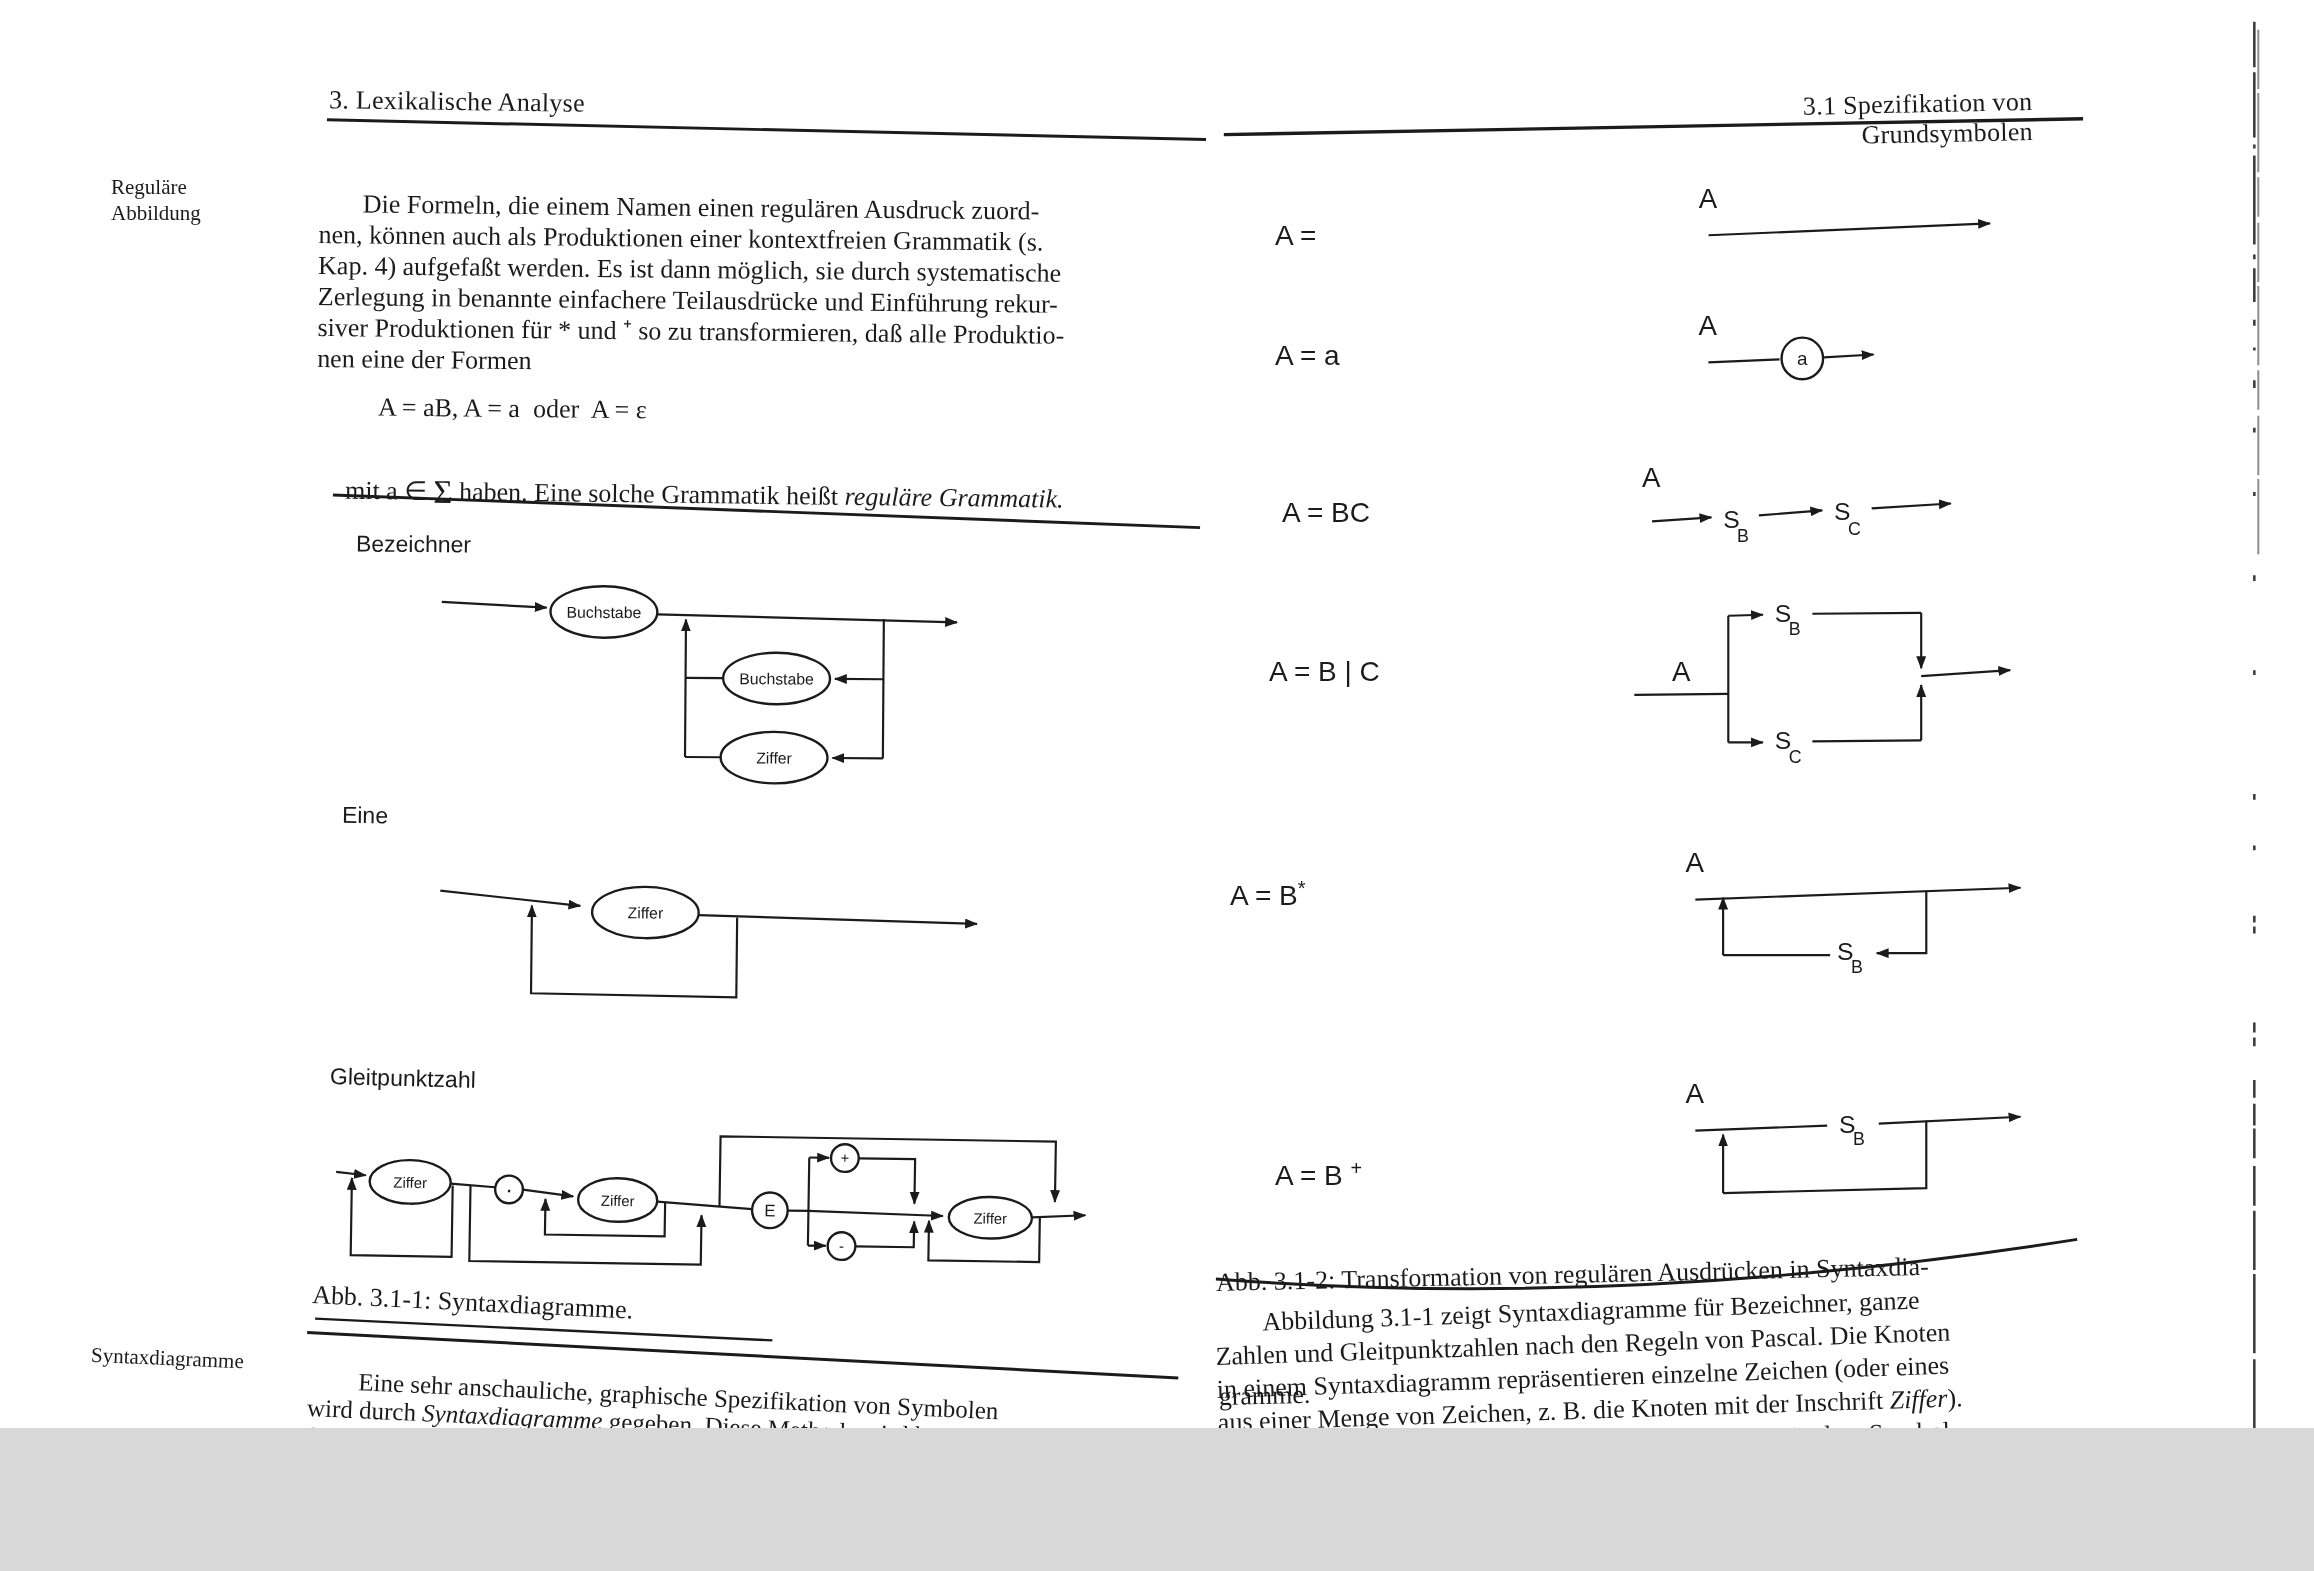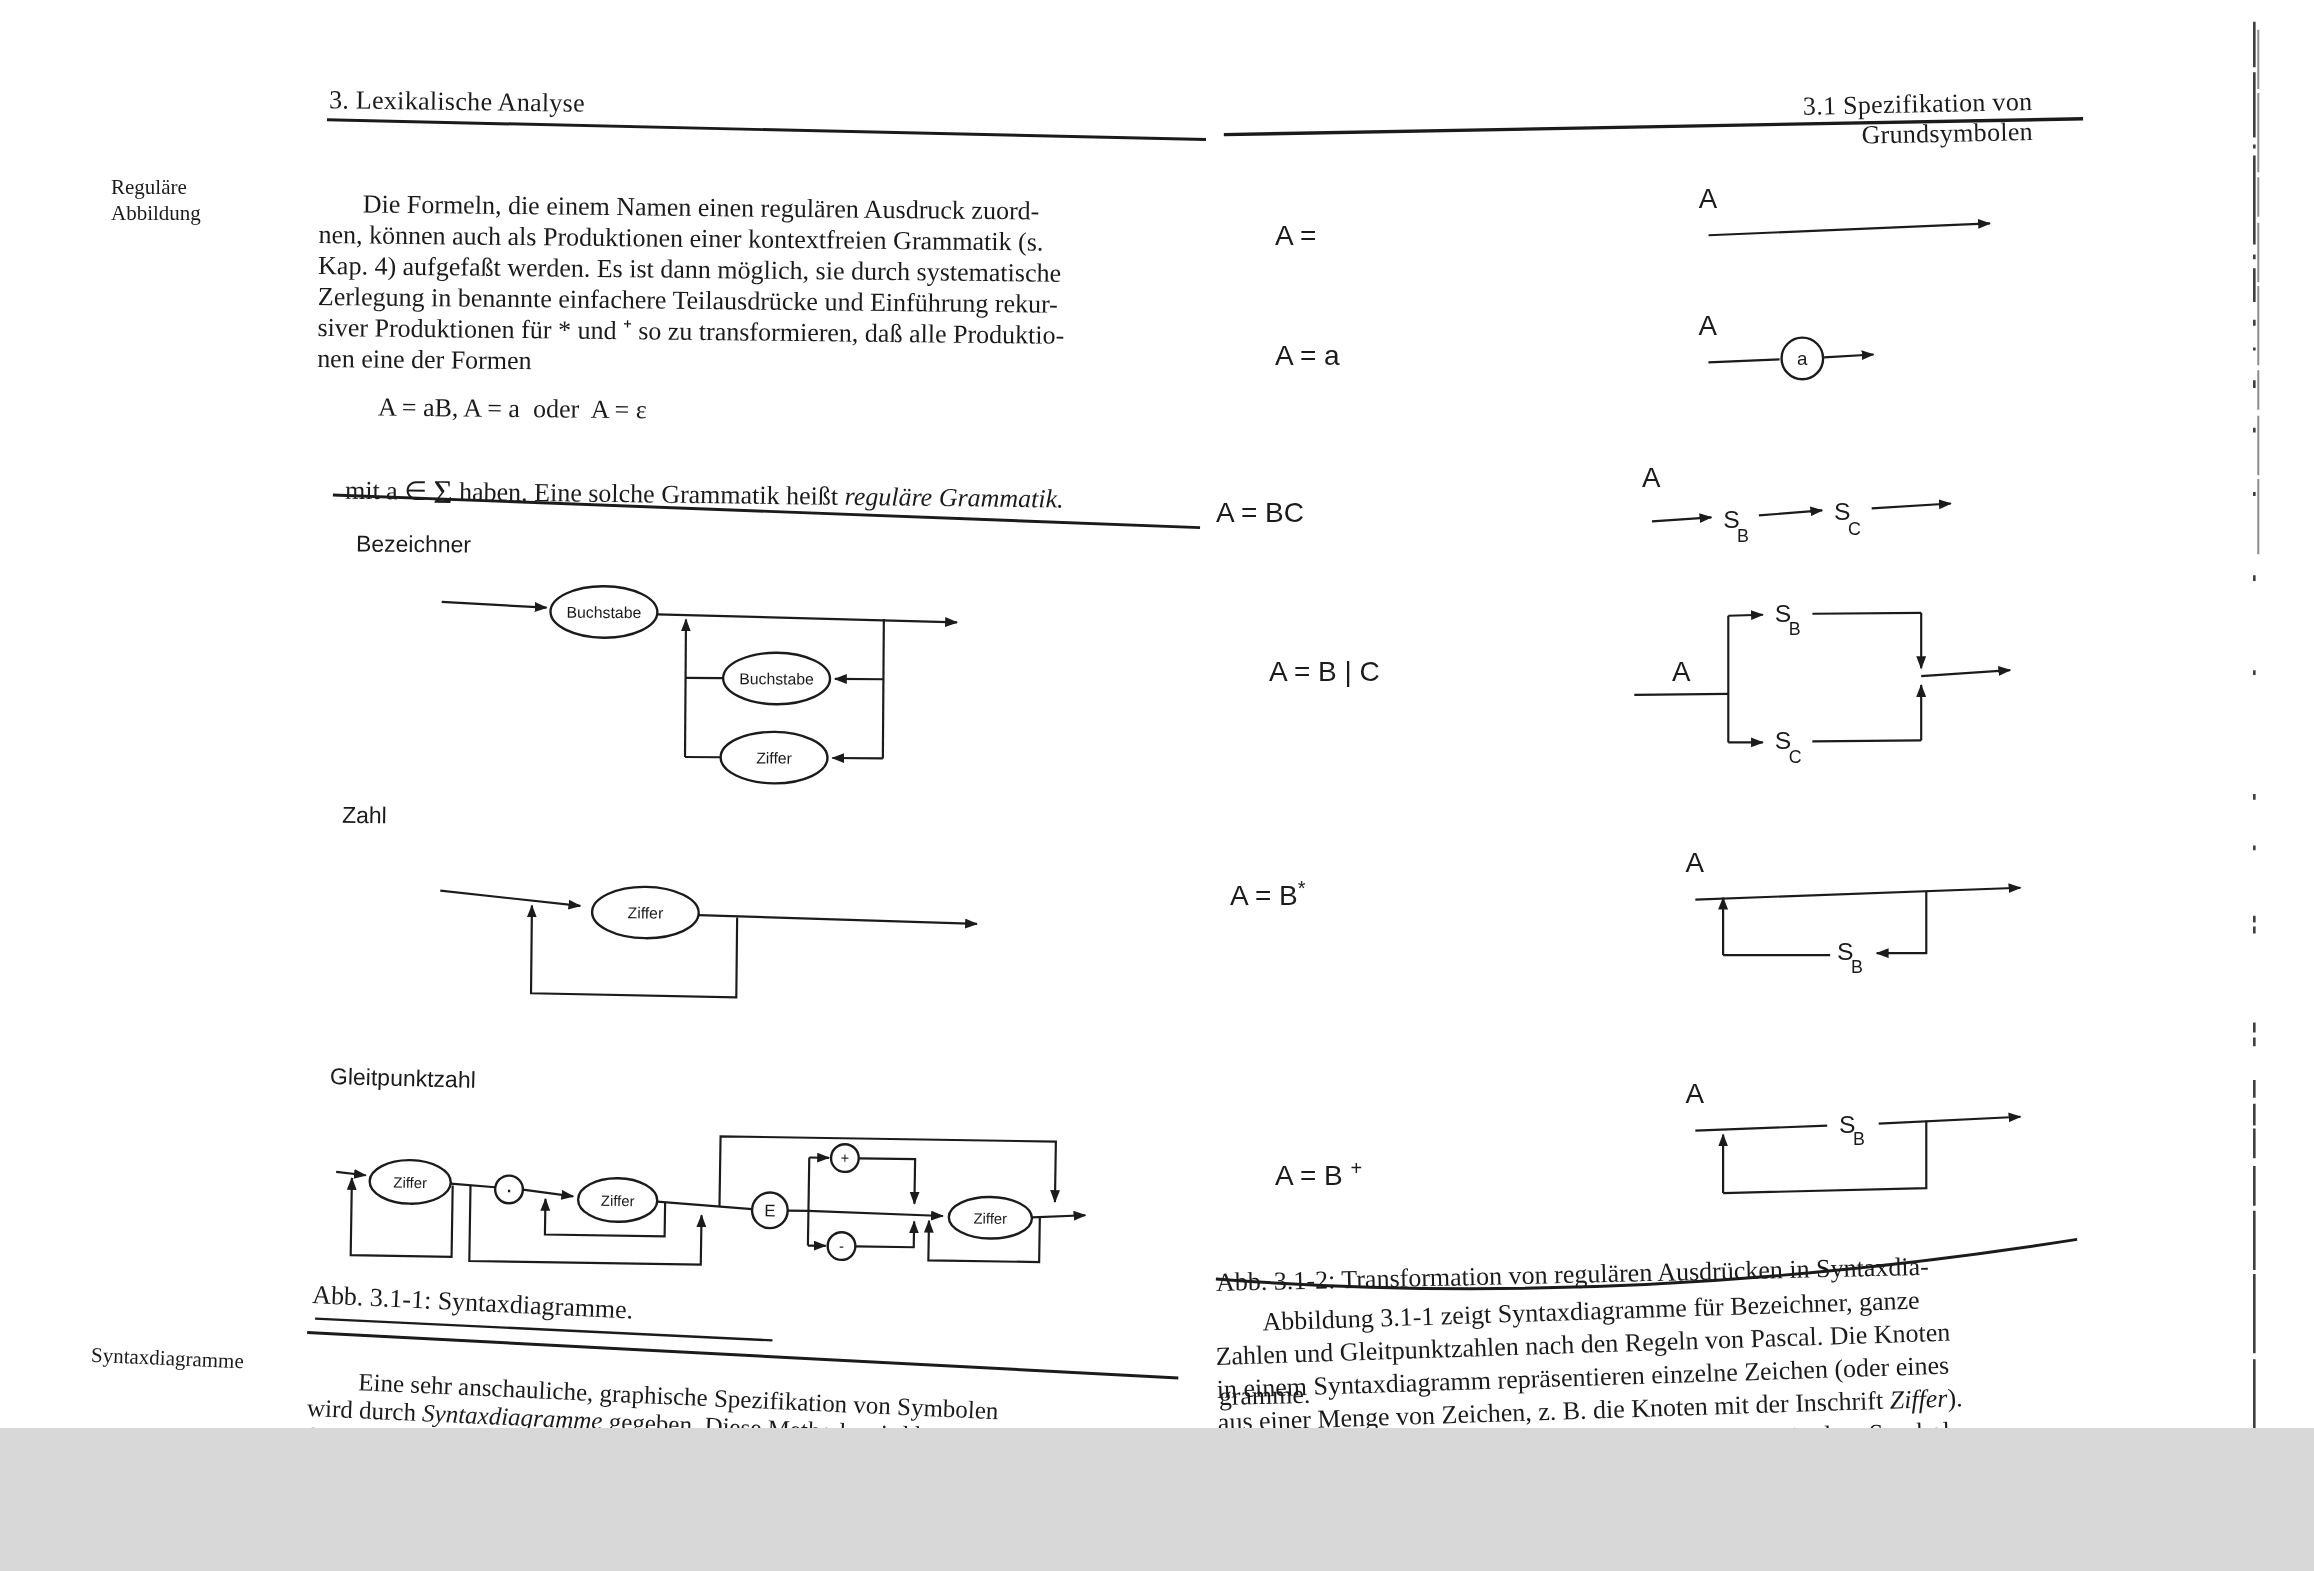--- a/index.html
+++ b/index.html
@@ -79,21 +79,21 @@
     <ellipse class="nd" cx="345" cy="103" rx="54" ry="26"></ellipse>
     <text class="nl" x="345" y="109">Buchstabe</text>
     <path class="e" d="M453,183 L402,183" marker-end="url(#arrh)"></path>
     <ellipse class="nd" cx="343" cy="183" rx="54" ry="26"></ellipse>
     <text class="nl" x="343" y="189">Ziffer</text>
     <path class="e" d="M291,103 L253,103"></path>
     <path class="e" d="M289,183 L253,183"></path>
     <path class="e" d="M253,183 L253,44" marker-end="url(#arrh)"></path>
   </svg>
 
-  <div class="abs figlab" style="left:342px;top:802px;transform:rotate(0.8deg)">Zahl</div>
+  <div class="abs figlab" style="left:342px;top:802px;transform:rotate(0.8deg)">Eine</div>
 
   <svg class="abs" style="left:436px;top:859px;transform:rotate(0.6deg);transform-origin:left top" width="564" height="153" viewBox="0 0 570 155">
     <path class="e" d="M4,32 L146,46" marker-end="url(#arrh)"></path>
     <ellipse class="nd" cx="212" cy="52" rx="54" ry="26"></ellipse>
     <text class="nl" x="212" y="58">Ziffer</text>
     <path class="e" d="M266,54 L548,60" marker-end="url(#arrh)"></path>
     <path class="e" d="M305,56 L305,137 L97,135 L97,46" marker-end="url(#arrh)"></path>
   </svg>
 
   <div class="abs figlab" style="left:330px;top:1065px;transform:rotate(1.5deg)">Gleitpunktzahl</div>
@@ -142,21 +142,21 @@
     <div class="ln">Sprachdefinitionen verwendet und ist ebenso präzise und mächtig wie</div>
     <div class="ln">die Spezifikation durch reguläre Ausdrücke.</div>
   </div>
 
   <div class="abs pagenum" style="left:309px;top:1491px;transform:rotate(1.5deg)">54</div>
 
   <div class="abs rhead" style="left:1634px;top:87px;width:398px;text-align:right;transform:rotate(-1.2deg);transform-origin:right top">3.1 Spezifikation von Grundsymbolen</div>
 
   <div class="abs rform" style="left:1275px;top:220px">A =</div>
   <div class="abs rform" style="left:1275px;top:340px">A = a</div>
-  <div class="abs rform" style="left:1216px;top:497px">A = BC</div>
+  <div class="abs rform" style="left:1282px;top:497px">A = BC</div>
   <div class="abs rform" style="left:1269px;top:656px">A = B | C</div>
   <div class="abs rform" style="left:1230px;top:877px"><span>A = B</span><sup>*</sup></div>
   <div class="abs rform" style="left:1275px;top:1157px"><span>A = B</span> <sup>+</sup></div>
 
   <svg class="abs" style="left:1624px;top:178px" width="416" height="79" viewBox="0 0 420 80">
     <text class="alab" x="75" y="30">A</text>
     <path class="e" d="M85,58 L370,46" marker-end="url(#arrh)"></path>
   </svg>
 
   <svg class="abs" style="left:1624px;top:307px" width="416" height="89" viewBox="0 0 420 90">

